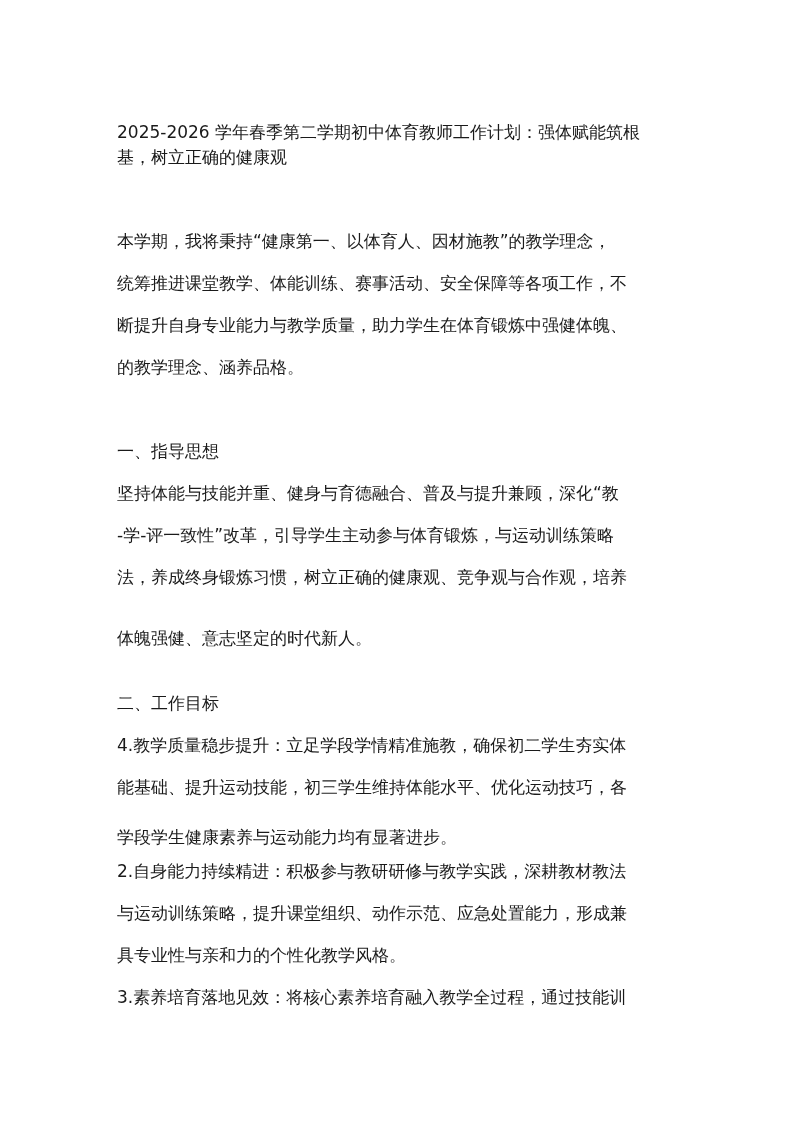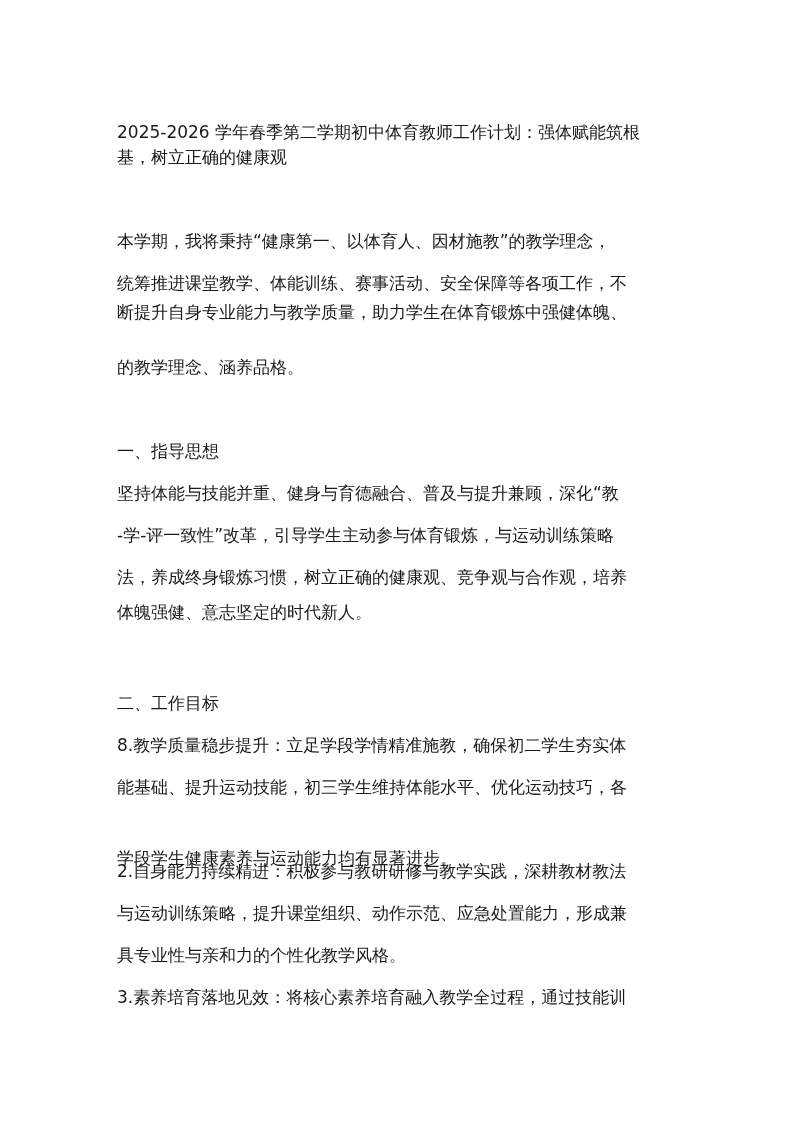--- a/index.html
+++ b/index.html
@@ -32,30 +32,30 @@
   </style>
 </head>
 <body>
 
 <div class="page">
   <div class="line" style="top:120px">2025-2026 学年春季第二学期初中体育教师工作计划：强体赋能筑根</div>
   <div class="line" style="top:145px">基，树立正确的健康观</div>
 
   <div class="line" style="top:229px">本学期，我将秉持“健康第一、以体育人、因材施教”的教学理念，</div>
   <div class="line" style="top:271px">统筹推进课堂教学、体能训练、赛事活动、安全保障等各项工作，不</div>
-  <div class="line" style="top:300px">断提升自身专业能力与教学质量，助力学生在体育锻炼中强健体魄、</div>
+  <div class="line" style="top:313px">断提升自身专业能力与教学质量，助力学生在体育锻炼中强健体魄、</div>
   <div class="line" style="top:355px">的教学理念、涵养品格。</div>
 
   <div class="line" style="top:439px">一、指导思想</div>
   <div class="line" style="top:481px">坚持体能与技能并重、健身与育德融合、普及与提升兼顾，深化“教</div>
   <div class="line" style="top:523px">-学-评一致性”改革，引导学生主动参与体育锻炼，与运动训练策略</div>
   <div class="line" style="top:565px">法，养成终身锻炼习惯，树立正确的健康观、竞争观与合作观，培养</div>
-  <div class="line" style="top:600px">体魄强健、意志坚定的时代新人。</div>
+  <div class="line" style="top:626px">体魄强健、意志坚定的时代新人。</div>
 
   <div class="line" style="top:691px">二、工作目标</div>
-  <div class="line" style="top:733px">8.教学质量稳步提升：立足学段学情精准施教，确保初二学生夯实体</div>
+  <div class="line" style="top:733px">4.教学质量稳步提升：立足学段学情精准施教，确保初二学生夯实体</div>
   <div class="line" style="top:775px">能基础、提升运动技能，初三学生维持体能水平、优化运动技巧，各</div>
-  <div class="line" style="top:846px">学段学生健康素养与运动能力均有显著进步。</div>
+  <div class="line" style="top:825px">学段学生健康素养与运动能力均有显著进步。</div>
   <div class="line" style="top:859px">2.自身能力持续精进：积极参与教研研修与教学实践，深耕教材教法</div>
   <div class="line" style="top:901px">与运动训练策略，提升课堂组织、动作示范、应急处置能力，形成兼</div>
   <div class="line" style="top:943px">具专业性与亲和力的个性化教学风格。</div>
   <div class="line" style="top:985px">3.素养培育落地见效：将核心素养培育融入教学全过程，通过技能训</div>
 </div>
 
 </body></html>

